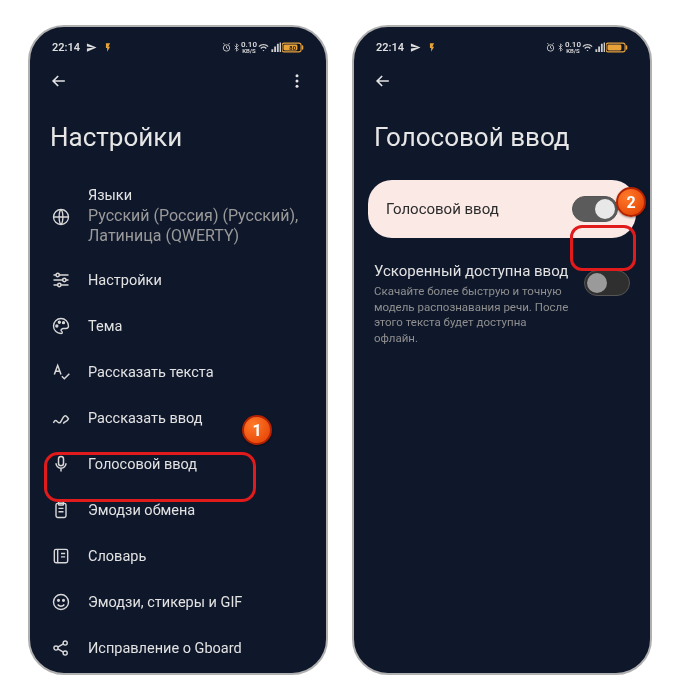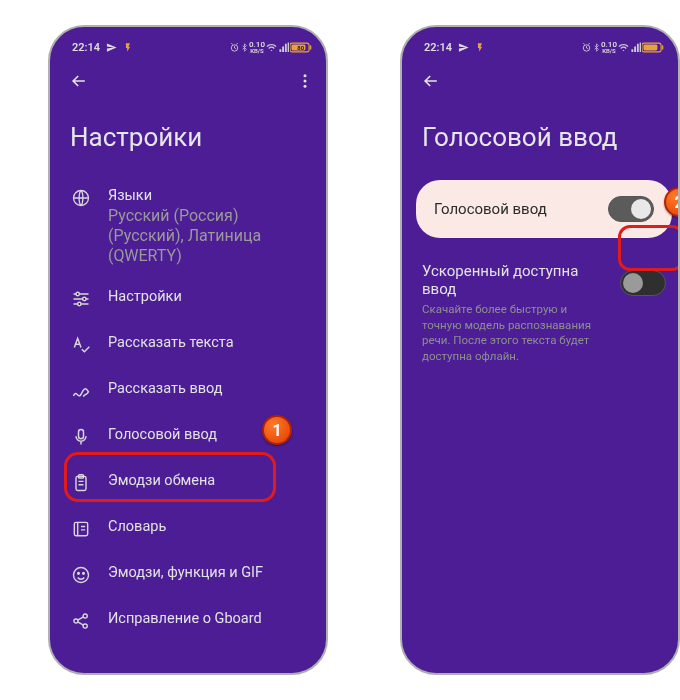--- a/index.html
+++ b/index.html
@@ -14,28 +14,27 @@
     position: absolute;
     inset: 0;
     display: flex;
     justify-content: center;
     align-items: center;
     gap: 24px;
   }
   .phone {
     width: 300px;
     height: 650px;
-    background: #4c1d95;
+    background: #0f172a;
     border: 2px solid #b0b0b0;
     border-radius: 36px;
-    padding: 10px 4px 16px 12px;
+    padding: 10px 12px 16px 12px;
     color: #e3e3e3;
     position: relative;
     overflow: hidden;
-    margin-left: 48px;
   }
   .status-bar {
     display: flex;
     justify-content: space-between;
     align-items: center;
     font-size: 11px;
     font-weight: 600;
     padding: 4px 10px 2px 10px;
     color: #ddd;
   }
@@ -52,21 +51,21 @@
   .kebab { width: 22px; height: 22px; display:flex; align-items:center; justify-content:center; }
   .page-title {
     font-size: 26px;
     font-weight: 400;
     padding: 20px 8px 24px 8px;
     color: #e6e6e6;
   }
   .list { display:flex; flex-direction:column; }
   .row {
     display:flex;
-    align-items:flex-start;
+    align-items:center;
     gap: 16px;
     padding: 11px 8px;
     min-height: 46px;
   }
   .row .ico { width: 22px; height: 22px; display:flex; align-items:center; justify-content:center; flex:0 0 22px; }
   .row .txt { flex:1; }
   .row .label { font-size: 14.5px; color:#e3e3e3; }
   .row .sub { font-size: 16px; color:#9a9a9a; margin-top:2px; line-height:1.25; }
 
   .highlight-red {
@@ -221,20 +220,33 @@
               <circle cx="8" cy="6" r="2" fill="#1c1b1b"></circle>
               <circle cx="16" cy="12" r="2" fill="#1c1b1b"></circle>
               <circle cx="10" cy="18" r="2" fill="#1c1b1b"></circle>
             </svg>
           </span>
         <div class="txt">
             <div class="label">Настройки</div>
           </div>
       </div>
 
+      <div class="row">
+        <span class="ico">
+            <svg width="20" height="20" viewBox="0 0 24 24" fill="none" stroke="#d8d8d8" stroke-width="1.6">
+              <path d="M12 3a9 9 0 100 18c2 0 2-2 .5-3S13 15 15 15h3a3 3 0 003-3 9 9 0 00-9-9z"></path>
+              <circle cx="7" cy="12" r="1.2" fill="#d8d8d8"></circle>
+              <circle cx="10" cy="7.5" r="1.2" fill="#d8d8d8"></circle>
+              <circle cx="15" cy="8" r="1.2" fill="#d8d8d8"></circle>
+            </svg>
+          </span>
+        <div class="txt">
+            <div class="label">Тема</div>
+          </div>
+      </div>
 
       <div class="row">
         <span class="ico">
             <svg width="20" height="20" viewBox="0 0 24 24" fill="none" stroke="#d8d8d8" stroke-width="1.8">
               <path d="M4 15L8 4l4 11M5.5 11h5"></path>
               <path d="M13 17l3 3 6-6"></path>
             </svg>
           </span>
         <div class="txt">
             <div class="label">Рассказать текста</div>
@@ -292,21 +304,21 @@
       <div class="row">
         <span class="ico">
             <svg width="20" height="20" viewBox="0 0 24 24" fill="none" stroke="#d8d8d8" stroke-width="1.7">
               <circle cx="12" cy="12" r="9"></circle>
               <circle cx="9" cy="10" r="1" fill="#d8d8d8"></circle>
               <circle cx="15" cy="10" r="1" fill="#d8d8d8"></circle>
               <path d="M8 15c1.2 1.5 2.6 2 4 2s2.8-.5 4-2"></path>
             </svg>
           </span>
         <div class="txt">
-            <div class="label">Эмодзи, функция и GIF</div>
+            <div class="label">Эмодзи, стикеры и GIF</div>
           </div>
       </div>
 
       <div class="row">
         <span class="ico">
             <svg width="20" height="20" viewBox="0 0 24 24" fill="none" stroke="#d8d8d8" stroke-width="1.7">
               <circle cx="6" cy="12" r="2.5"></circle>
               <circle cx="17" cy="6" r="2.5"></circle>
               <circle cx="17" cy="18" r="2.5"></circle>
               <path d="M8 11l7-4M8 13l7 4"></path>

